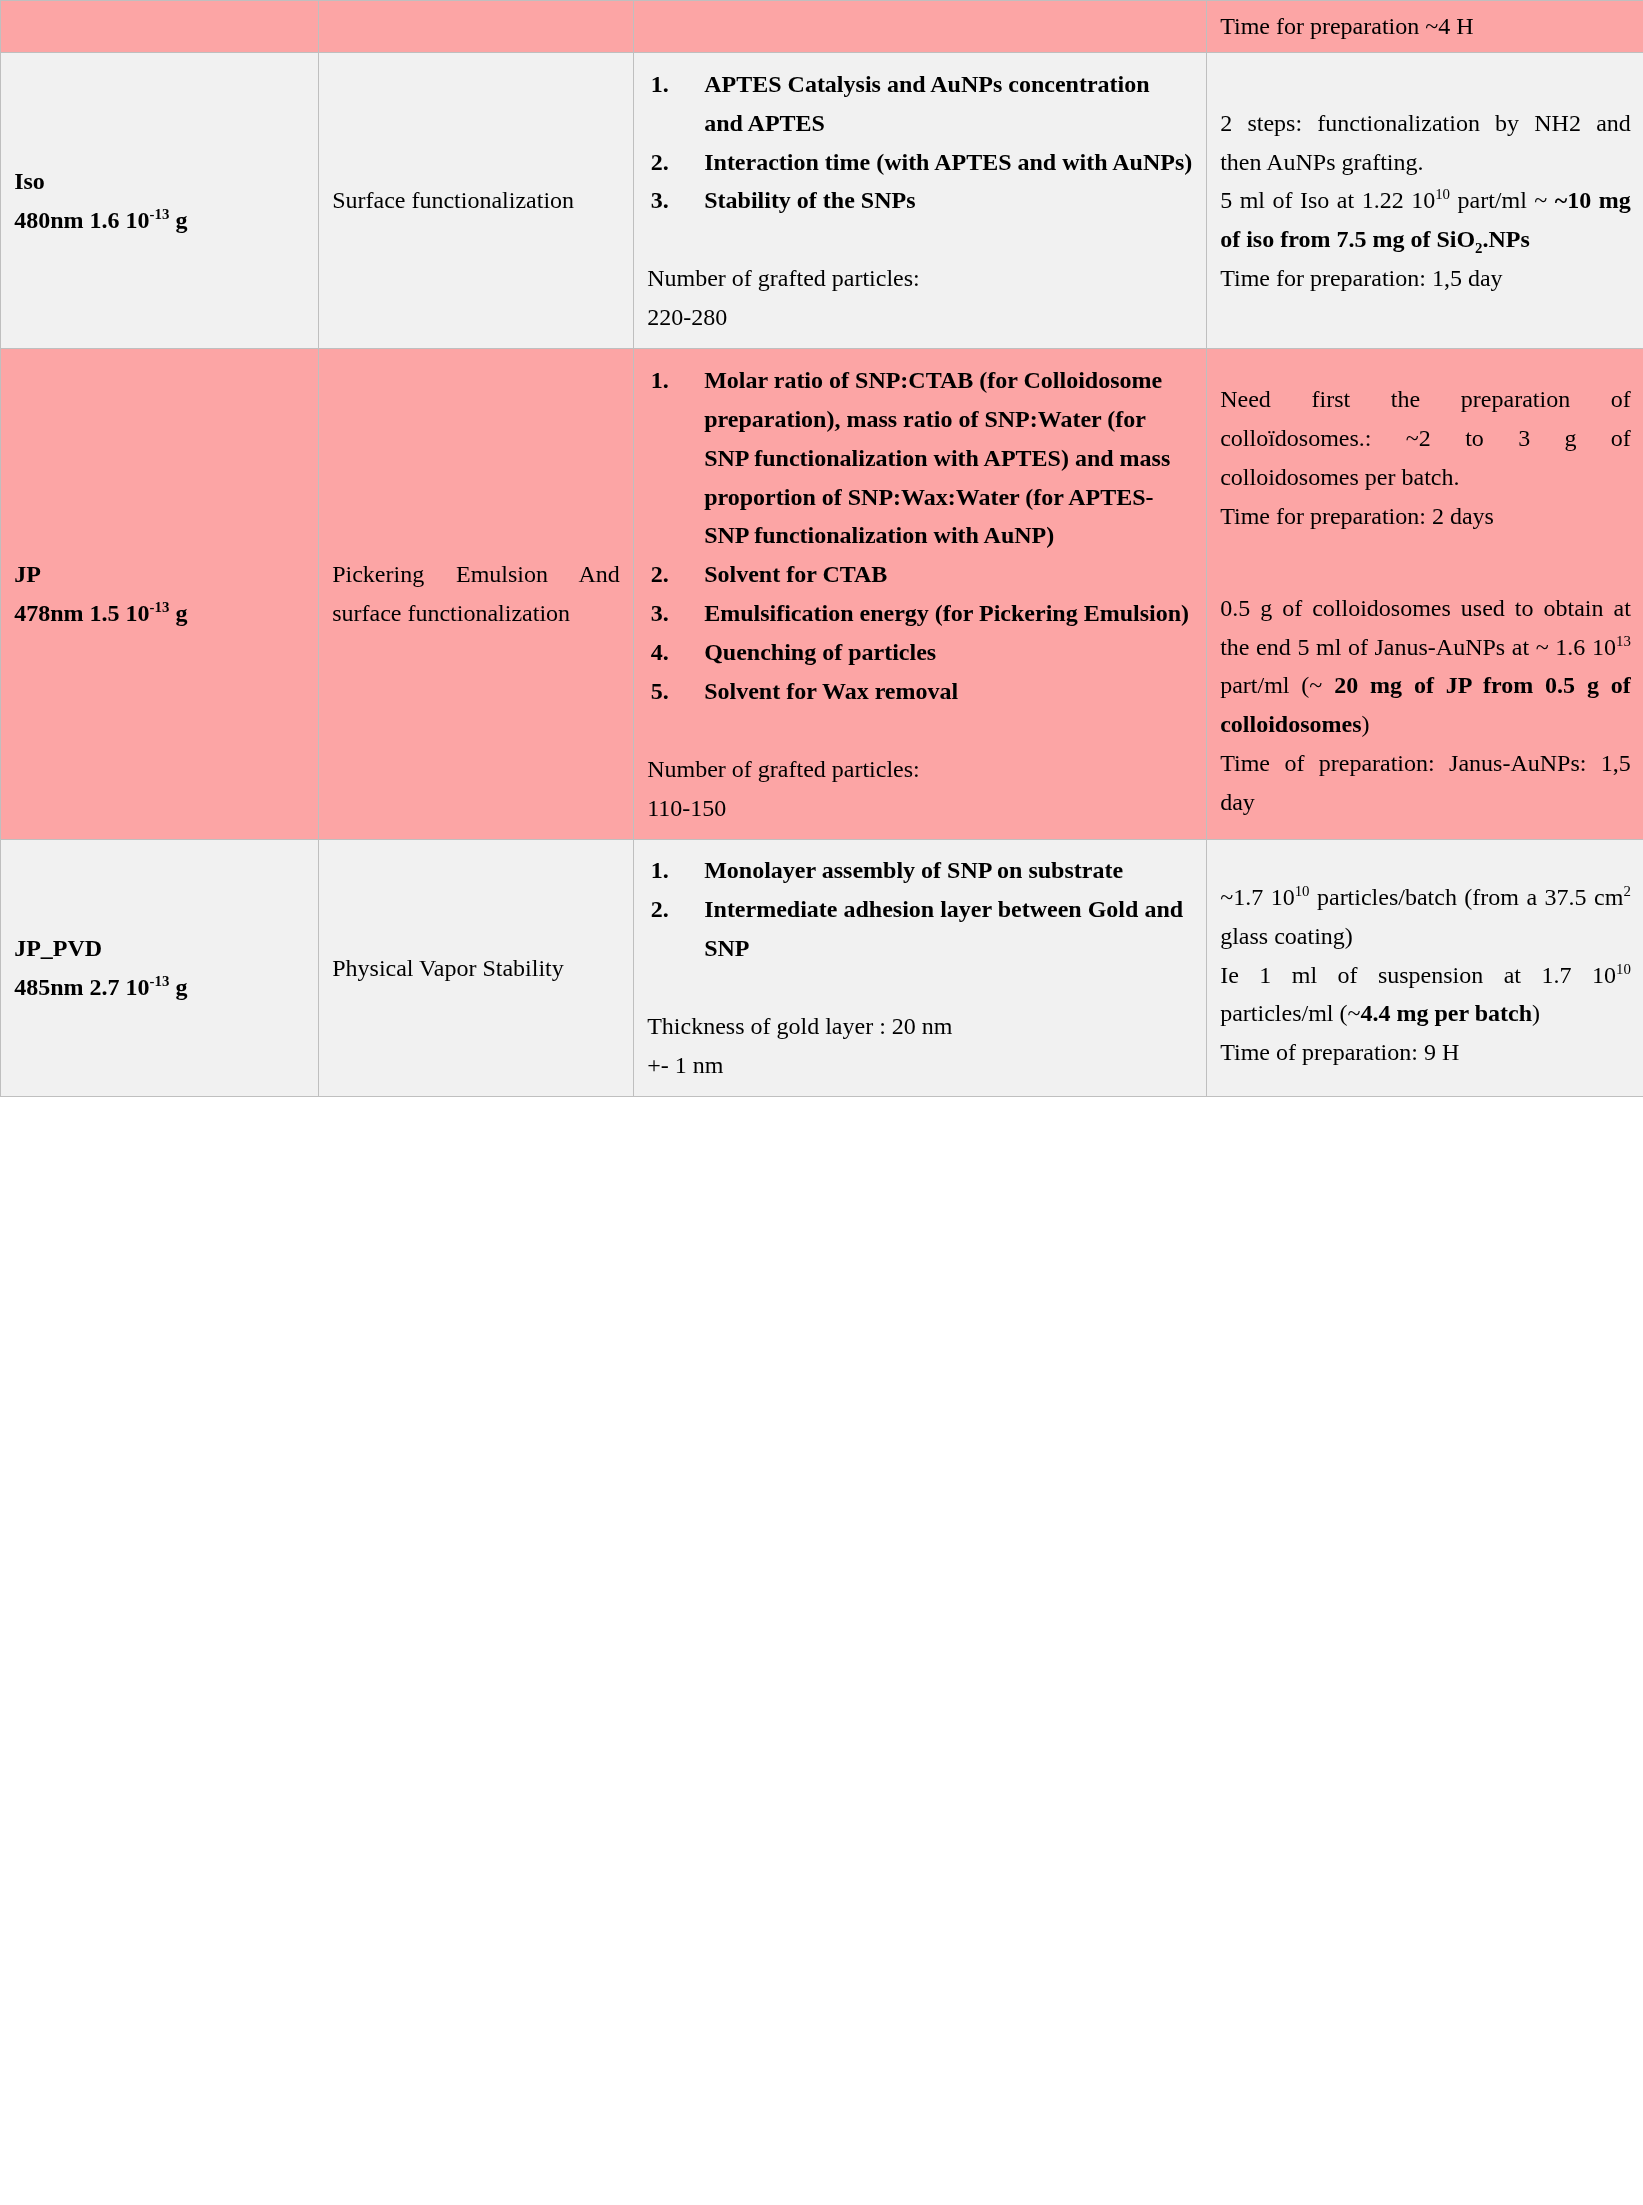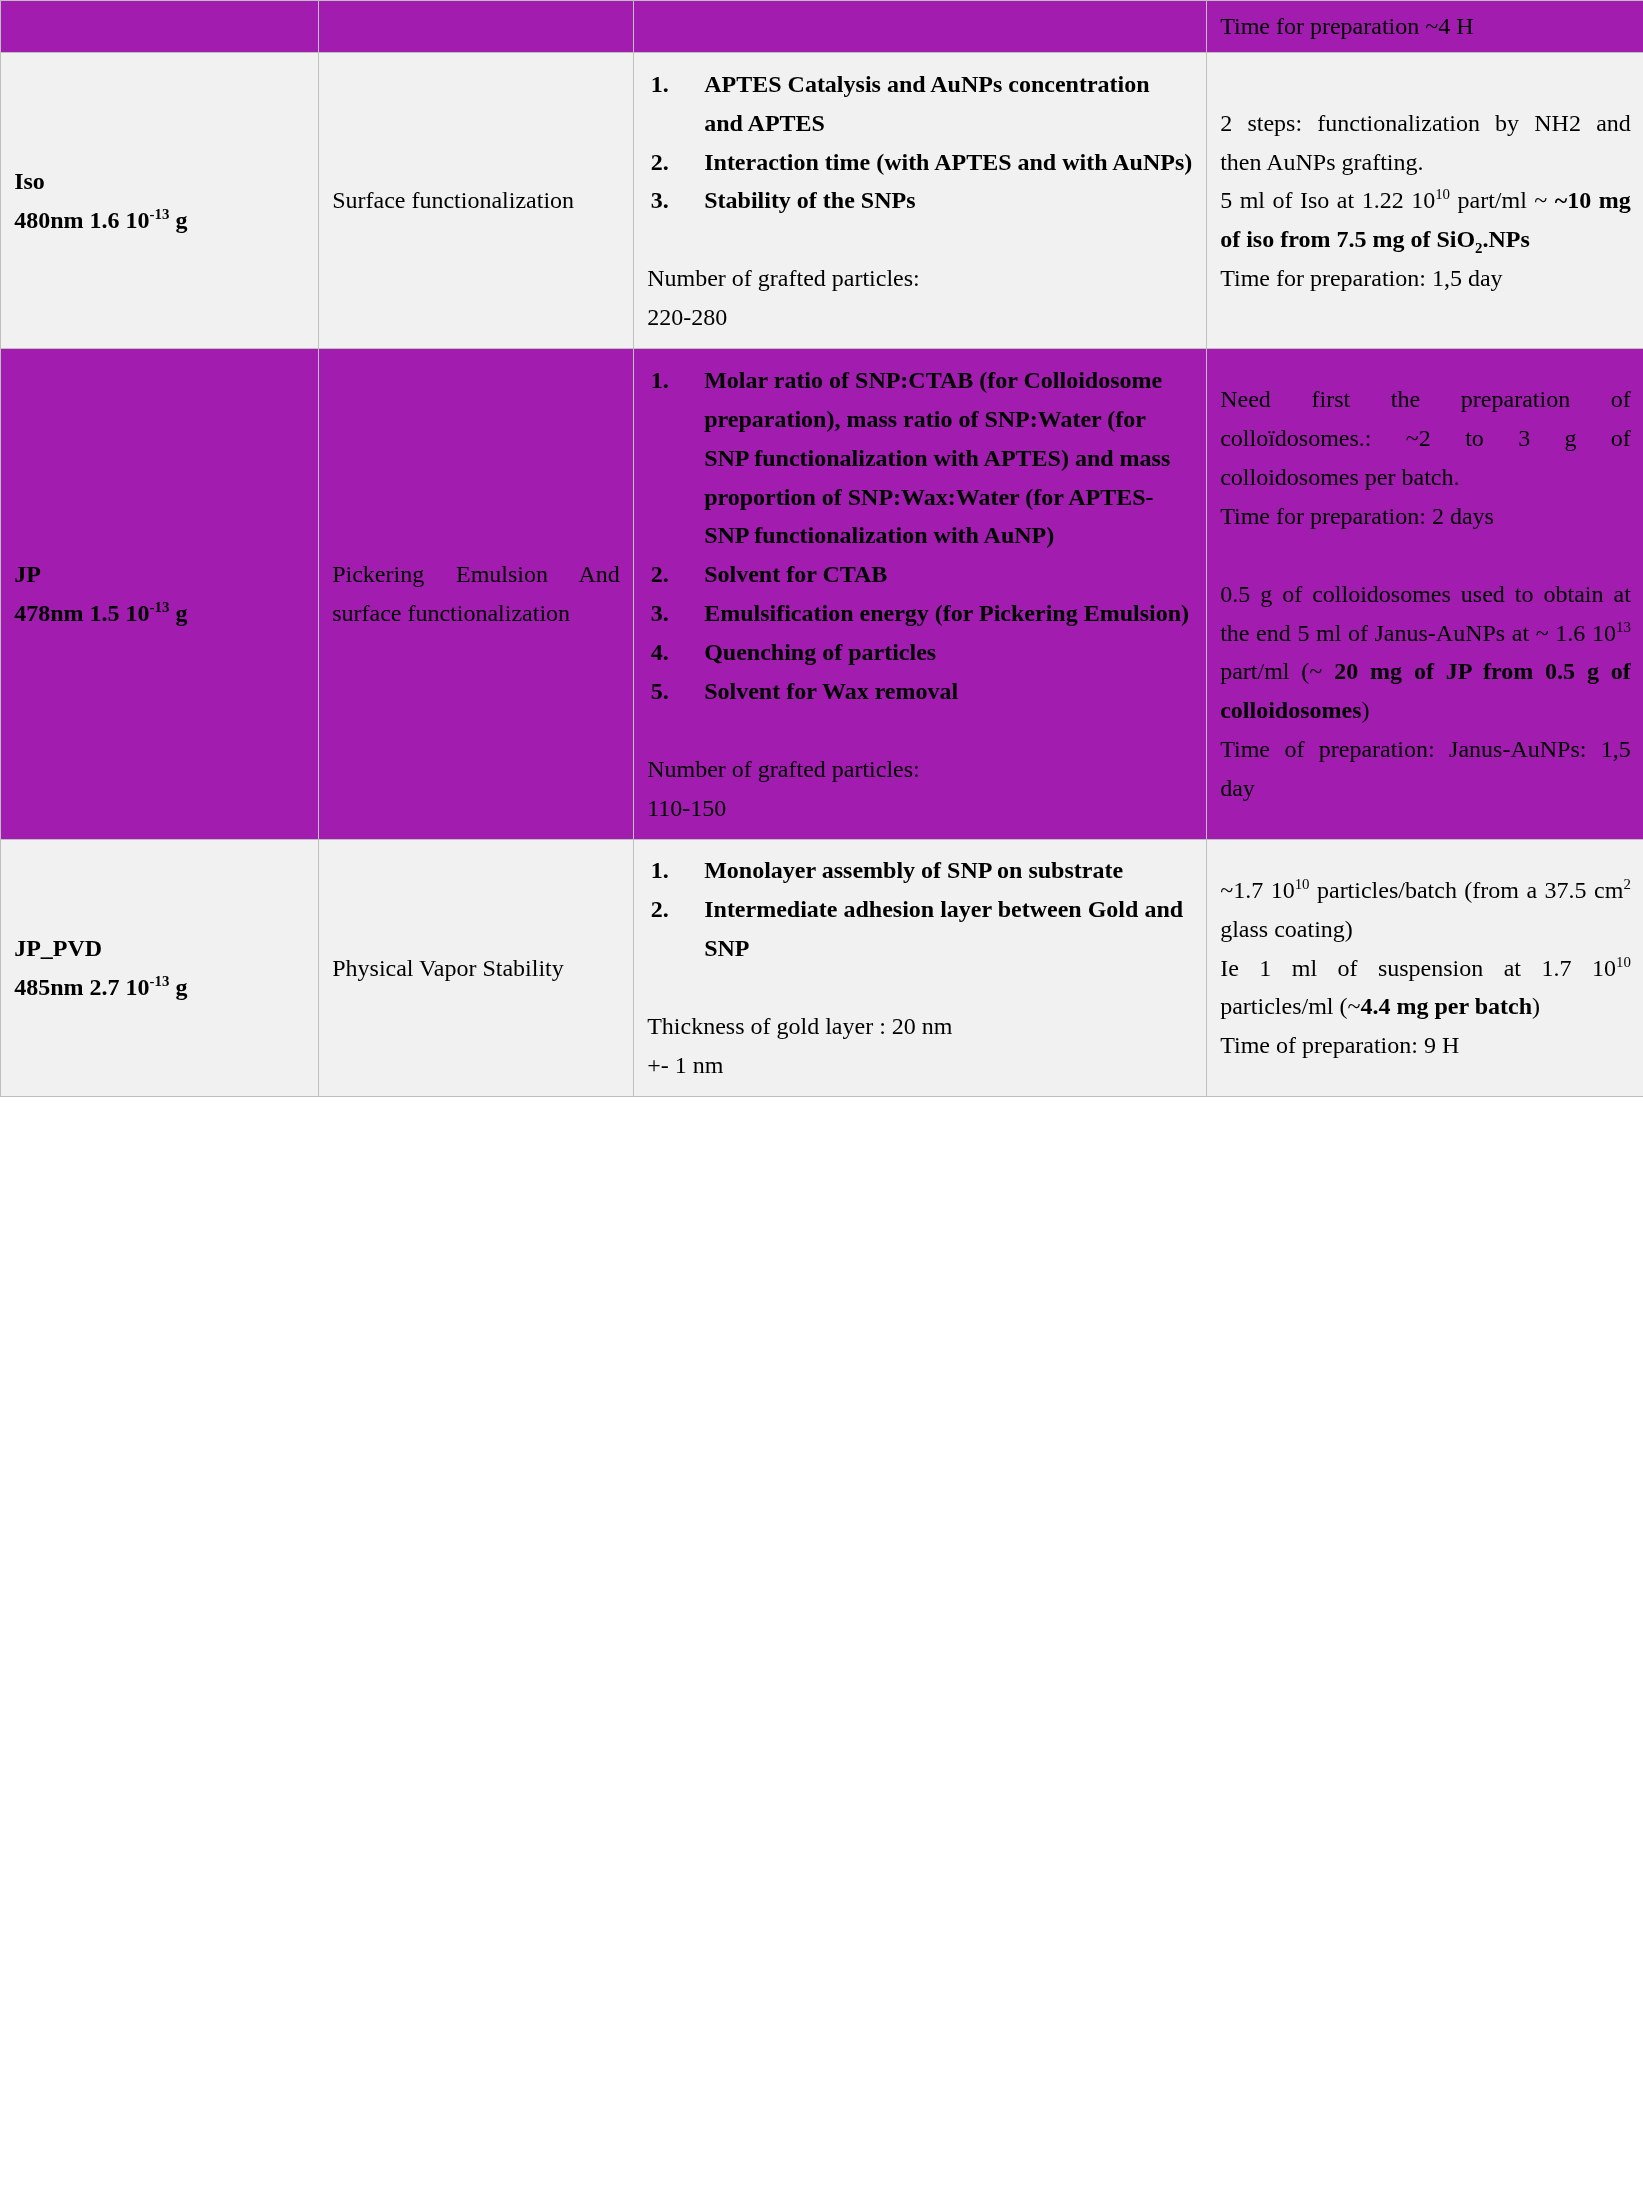--- a/index.html
+++ b/index.html
@@ -24,29 +24,29 @@
   table.doc-table col.c4 { width: 438px; }
 
   td.cell {
     border: 1.8px solid #bfbfbf;
     vertical-align: middle;
     padding: 11.5px 13.2px 11.5px 13.2px;
     font-size: 24px;
     line-height: 1.62;
   }
   td.shaded { background: #f1f1f1; }
-  td.plain  { background: #a21caf; }
+  td.plain  { background: #fca5a5; }
 
   td.tight { padding-top: 6.2px; padding-bottom: 6.2px; }
 
   .label-cell { font-weight: bold; font-family: Liberation Serif, serif; }
   .para { margin: 0; }
   .para + .para { margin-top: 0; }
   .just { text-align: justify; text-align-last: left; }
-  .just-all { text-align: justify; }
+  .just-all { text-align: justify; margin-top: 14px; }
   .spacer { height: 1.62em; }
 
   ol.num {
     margin: 0;
     padding: 0;
     list-style: none;
     counter-reset: li;
   }
   ol.num > li {
     counter-increment: li;

